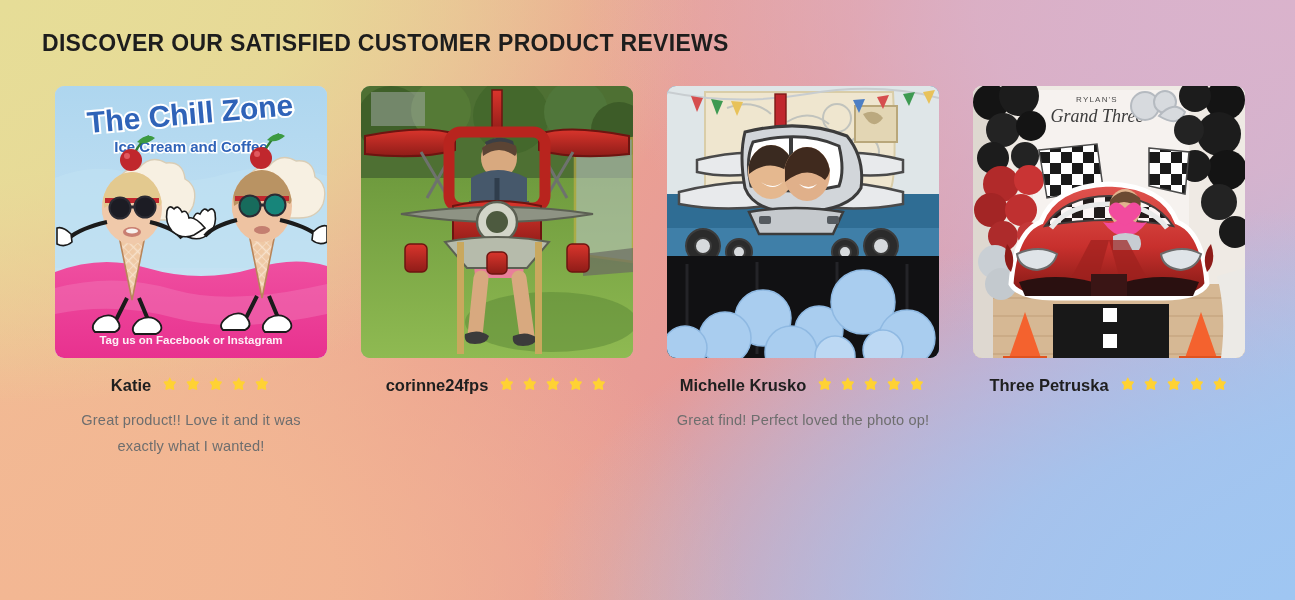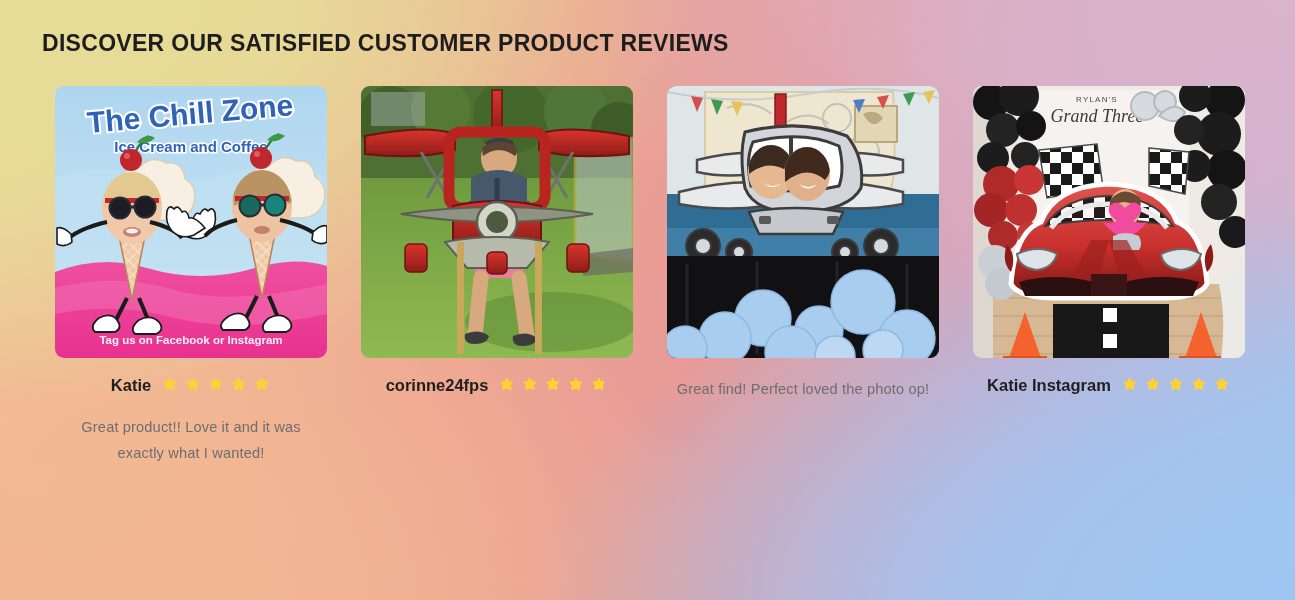--- a/index.html
+++ b/index.html
@@ -75,21 +75,21 @@
   .reviewer-name {
     font-size: 16.5px;
     font-weight: 700;
     color: #1f1f1f;
     white-space: nowrap;
   }
   .stars { display: flex; gap: 4px; align-items: center; line-height: 0; }
   .stars svg { width: 19px; height: 19px; display: block; }
 
   .review-text {
-    margin-top: 18px;
+    margin-top: 11px;
     font-size: 14.6px;
     line-height: 26px;
     color: #6e6e6e;
     text-align: center;
     letter-spacing: 0.15px;
     padding: 0 2px;
   }
 </style>
 </head>
 <body>
@@ -403,20 +403,40 @@
               <circle cx="196" cy="216" r="32"></circle>
             <circle cx="240" cy="252" r="28"></circle>
               <circle cx="124" cy="266" r="26"></circle>
             <circle cx="18" cy="262" r="22"></circle>
               <circle cx="216" cy="264" r="20" fill="#bcd8f3"></circle>
             <circle cx="168" cy="270" r="20" fill="#bcd8f3"></circle>
           </g>
         </svg>
       </div>
 
+      <div class="review-meta">
+        <span class="reviewer-name">Michelle Krusko</span>
+        <span class="stars" title="5 out of 5 stars">
+          <svg viewBox="0 0 24 24">
+              <path d="M12 1.6c1.1 0 2 3.9 2.9 4.6.9.7 5 .1 5.4 1.1.4 1-2.7 3.6-3 4.7-.3 1.1 1.4 4.8.5 5.5-.9.7-4.3-1.6-5.4-1.6s-4.5 2.3-5.4 1.6c-.9-.7.8-4.4.5-5.5-.3-1.1-3.4-3.7-3-4.7.4-1 4.5-.4 5.4-1.1.9-.7 1.8-4.6 3.1-4.6z" fill="#FFD233"></path>
+            </svg>
+          <svg viewBox="0 0 24 24">
+              <path d="M12 1.6c1.1 0 2 3.9 2.9 4.6.9.7 5 .1 5.4 1.1.4 1-2.7 3.6-3 4.7-.3 1.1 1.4 4.8.5 5.5-.9.7-4.3-1.6-5.4-1.6s-4.5 2.3-5.4 1.6c-.9-.7.8-4.4.5-5.5-.3-1.1-3.4-3.7-3-4.7.4-1 4.5-.4 5.4-1.1.9-.7 1.8-4.6 3.1-4.6z" fill="#FFD233"></path>
+            </svg>
+          <svg viewBox="0 0 24 24">
+              <path d="M12 1.6c1.1 0 2 3.9 2.9 4.6.9.7 5 .1 5.4 1.1.4 1-2.7 3.6-3 4.7-.3 1.1 1.4 4.8.5 5.5-.9.7-4.3-1.6-5.4-1.6s-4.5 2.3-5.4 1.6c-.9-.7.8-4.4.5-5.5-.3-1.1-3.4-3.7-3-4.7.4-1 4.5-.4 5.4-1.1.9-.7 1.8-4.6 3.1-4.6z" fill="#FFD233"></path>
+            </svg>
+          <svg viewBox="0 0 24 24">
+              <path d="M12 1.6c1.1 0 2 3.9 2.9 4.6.9.7 5 .1 5.4 1.1.4 1-2.7 3.6-3 4.7-.3 1.1 1.4 4.8.5 5.5-.9.7-4.3-1.6-5.4-1.6s-4.5 2.3-5.4 1.6c-.9-.7.8-4.4.5-5.5-.3-1.1-3.4-3.7-3-4.7.4-1 4.5-.4 5.4-1.1.9-.7 1.8-4.6 3.1-4.6z" fill="#FFD233"></path>
+            </svg>
+          <svg viewBox="0 0 24 24">
+              <path d="M12 1.6c1.1 0 2 3.9 2.9 4.6.9.7 5 .1 5.4 1.1.4 1-2.7 3.6-3 4.7-.3 1.1 1.4 4.8.5 5.5-.9.7-4.3-1.6-5.4-1.6s-4.5 2.3-5.4 1.6c-.9-.7.8-4.4.5-5.5-.3-1.1-3.4-3.7-3-4.7.4-1 4.5-.4 5.4-1.1.9-.7 1.8-4.6 3.1-4.6z" fill="#FFD233"></path>
+            </svg>
+        </span>
+      </div>
       <p class="review-text">Great find! Perfect loved the photo op!</p>
     </div>
 
     <div class="review-card">
       <div class="review-photo">
         <svg viewBox="0 0 272 272" xmlns="http://www.w3.org/2000/svg">
           <defs>
             <linearGradient id="carbody" x1="0" y1="0" x2="0" y2="1">
               <stop offset="0" stop-color="#e0544f"></stop>
                 <stop offset="0.55" stop-color="#c8302d"></stop>
@@ -510,21 +530,21 @@
           <path d="M36 272 l16 -46 l16 46Z" fill="#f4622e"></path>
           <path d="M30 270 h44 v6 H30Z" fill="#e0531f"></path>
           <path d="M212 272 l16 -46 l16 46Z" fill="#f4622e"></path>
           <path d="M206 270 h44 v6 h-44Z" fill="#e0531f"></path>
 
           <path d="M244 190 q10 38 4 82 h24 V182Z" fill="#eceae6"></path>
         </svg>
       </div>
 
       <div class="review-meta">
-        <span class="reviewer-name">Katie Instagram</span>
+        <span class="reviewer-name">Three Petruska</span>
         <span class="stars" title="5 out of 5 stars">
           <svg viewBox="0 0 24 24">
               <path d="M12 1.6c1.1 0 2 3.9 2.9 4.6.9.7 5 .1 5.4 1.1.4 1-2.7 3.6-3 4.7-.3 1.1 1.4 4.8.5 5.5-.9.7-4.3-1.6-5.4-1.6s-4.5 2.3-5.4 1.6c-.9-.7.8-4.4.5-5.5-.3-1.1-3.4-3.7-3-4.7.4-1 4.5-.4 5.4-1.1.9-.7 1.8-4.6 3.1-4.6z" fill="#FFD233"></path>
             </svg>
           <svg viewBox="0 0 24 24">
               <path d="M12 1.6c1.1 0 2 3.9 2.9 4.6.9.7 5 .1 5.4 1.1.4 1-2.7 3.6-3 4.7-.3 1.1 1.4 4.8.5 5.5-.9.7-4.3-1.6-5.4-1.6s-4.5 2.3-5.4 1.6c-.9-.7.8-4.4.5-5.5-.3-1.1-3.4-3.7-3-4.7.4-1 4.5-.4 5.4-1.1.9-.7 1.8-4.6 3.1-4.6z" fill="#FFD233"></path>
             </svg>
           <svg viewBox="0 0 24 24">
               <path d="M12 1.6c1.1 0 2 3.9 2.9 4.6.9.7 5 .1 5.4 1.1.4 1-2.7 3.6-3 4.7-.3 1.1 1.4 4.8.5 5.5-.9.7-4.3-1.6-5.4-1.6s-4.5 2.3-5.4 1.6c-.9-.7.8-4.4.5-5.5-.3-1.1-3.4-3.7-3-4.7.4-1 4.5-.4 5.4-1.1.9-.7 1.8-4.6 3.1-4.6z" fill="#FFD233"></path>
             </svg>

